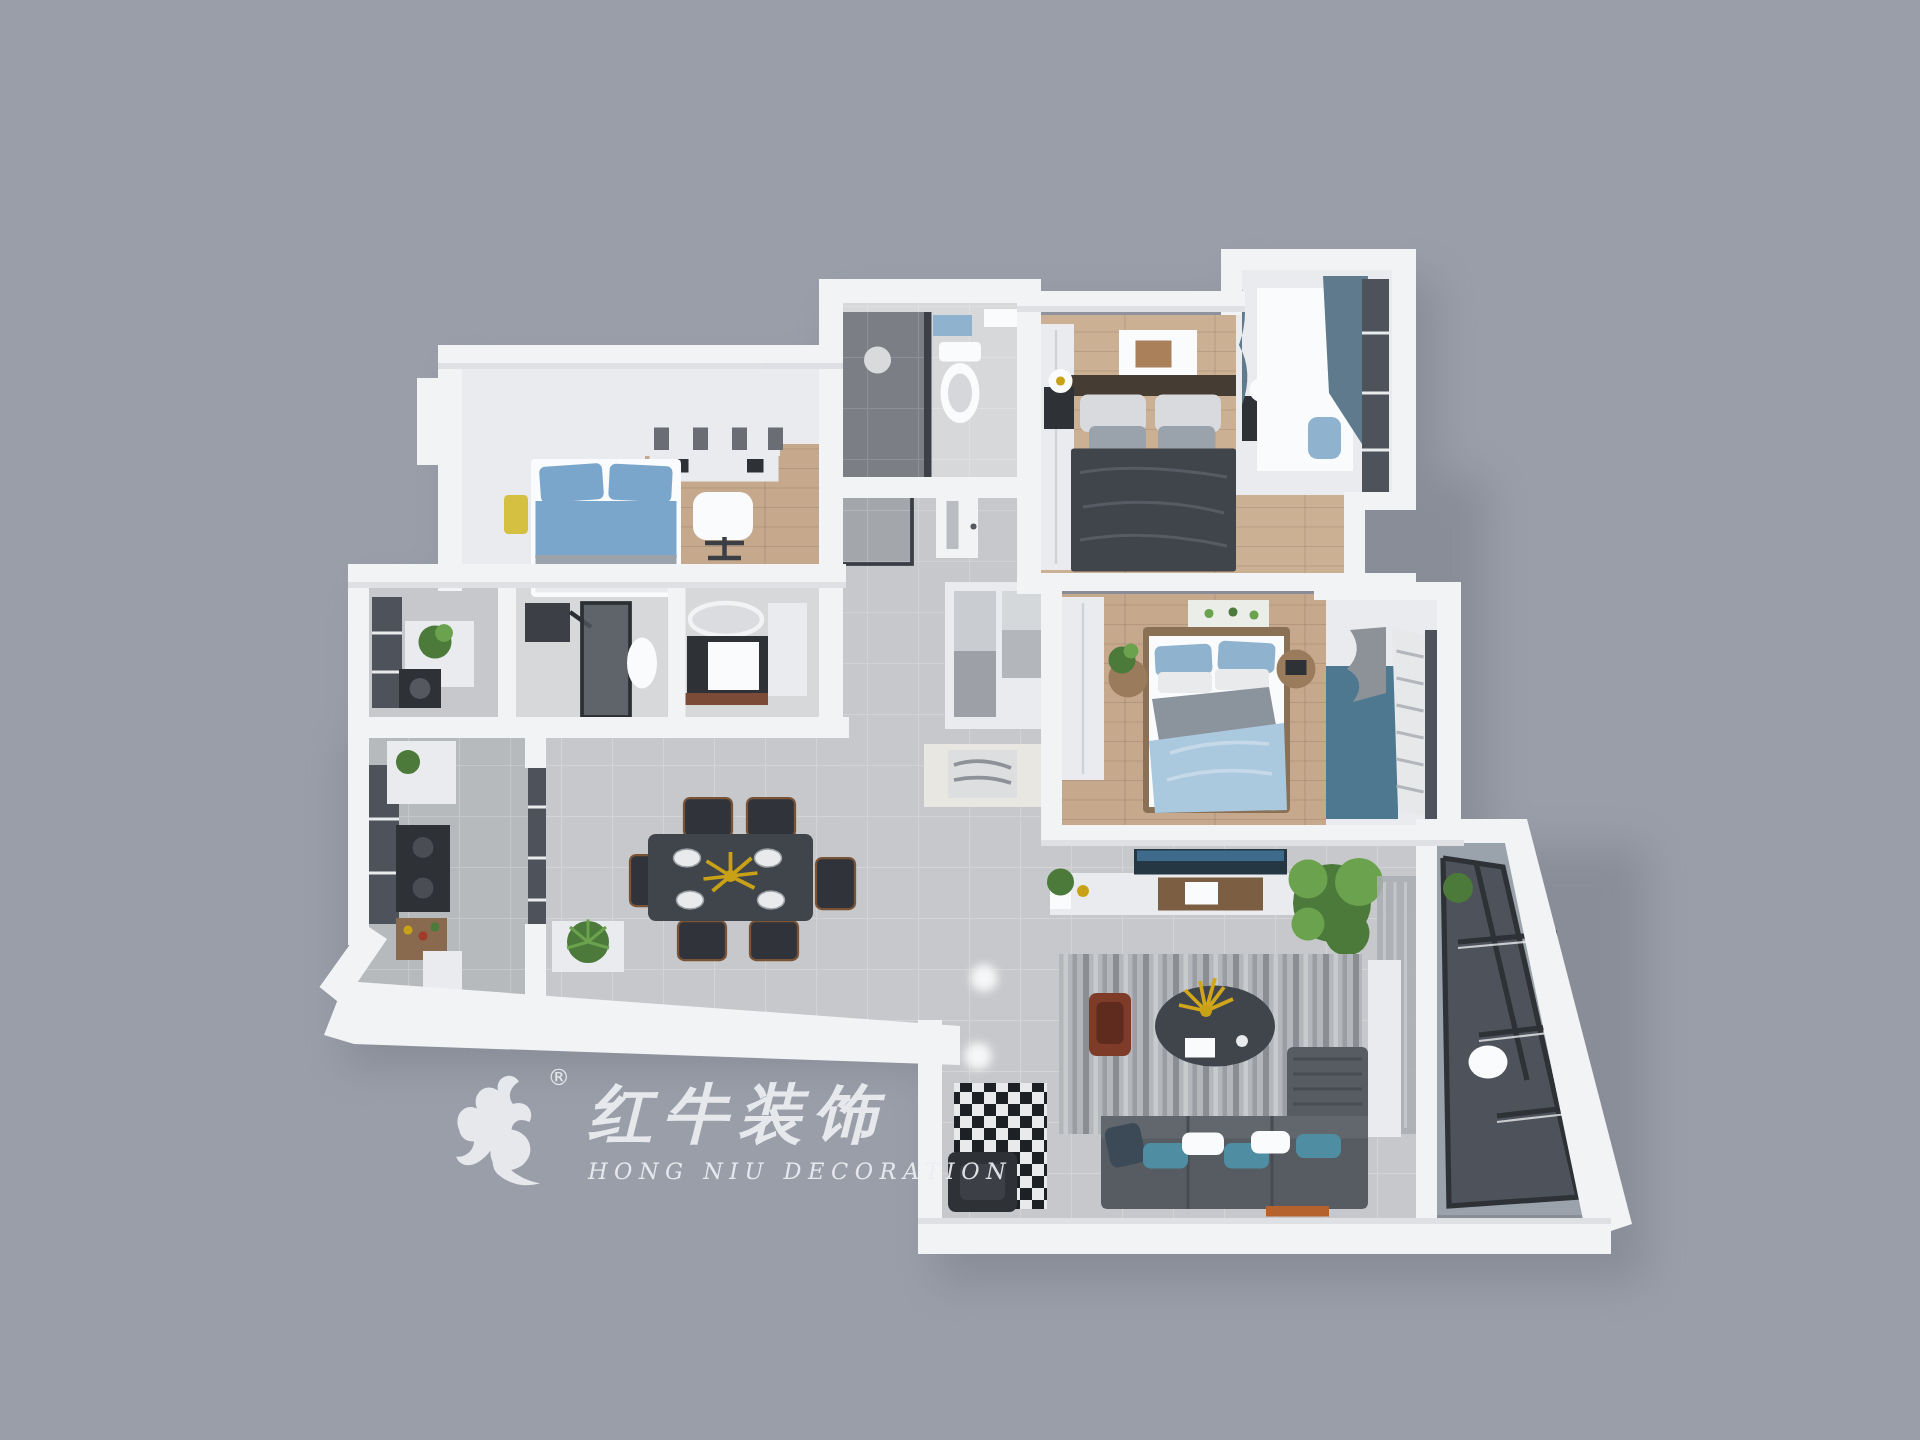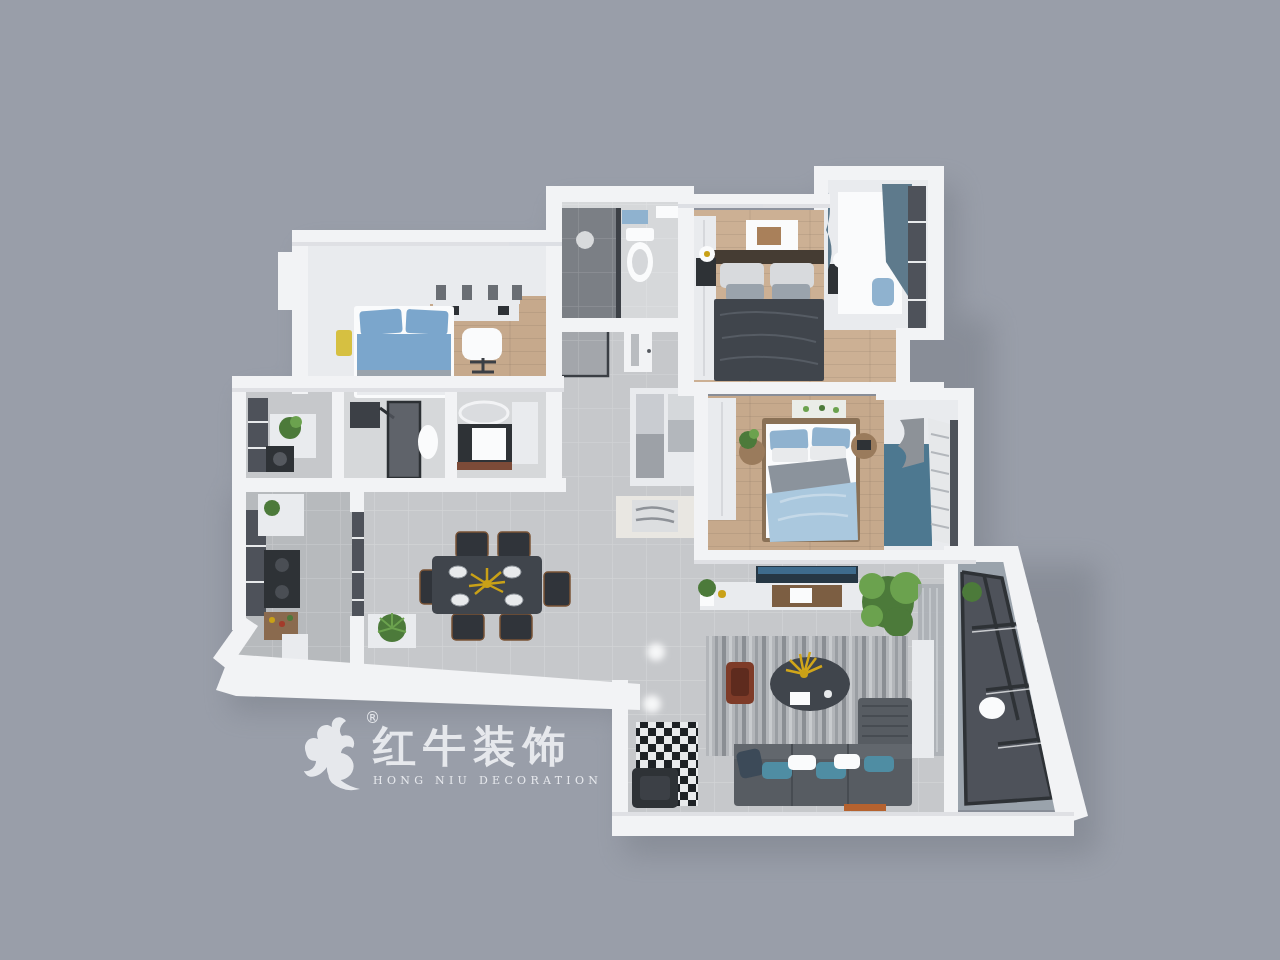--- a/index.html
+++ b/index.html
@@ -37,27 +37,27 @@
   .c-yellow{fill:var(--yellow_pillow)}
   .c-gray{fill:var(--mid_gray)}
 
   #watermark{
     position:absolute;left:300px;top:700px;width:300px;height:110px;
     color:var(--watermark,#eceef2);opacity:.93;display:flex;align-items:center;
     pointer-events:none;
   }
   #wm-logo{position:relative;width:72px;height:92px;flex:0 0 72px;}
   #wm-reg{position:absolute;right:-8px;top:2px;font-size:15px;line-height:1;}
-  #wm-text{margin-left:1px;}
+  #wm-text{margin-left:20px;font-style:italic;}
   #wm-cn{
     font-size:43px;font-weight:bold;letter-spacing:7px;line-height:1.1;
     font-family:"DejaVu Sans","Liberation Sans",sans-serif;white-space:nowrap;
   }
   #wm-en{
-    font-size:11px;letter-spacing:4.3px;margin-top:4px;
+    font-size:15px;letter-spacing:4.3px;margin-top:4px;
     font-family:"DejaVu Serif","Liberation Serif",serif;white-space:nowrap;
   }
 </style>
 </head>
 <body style="background: rgb(153, 158, 169);">
 
 <svg id="plan" width="1280" height="960" viewBox="0 0 1280 960">
   <defs>
     <filter id="soft" x="-30%" y="-30%" width="160%" height="160%">
       <feGaussianBlur stdDeviation="14"></feGaussianBlur>

